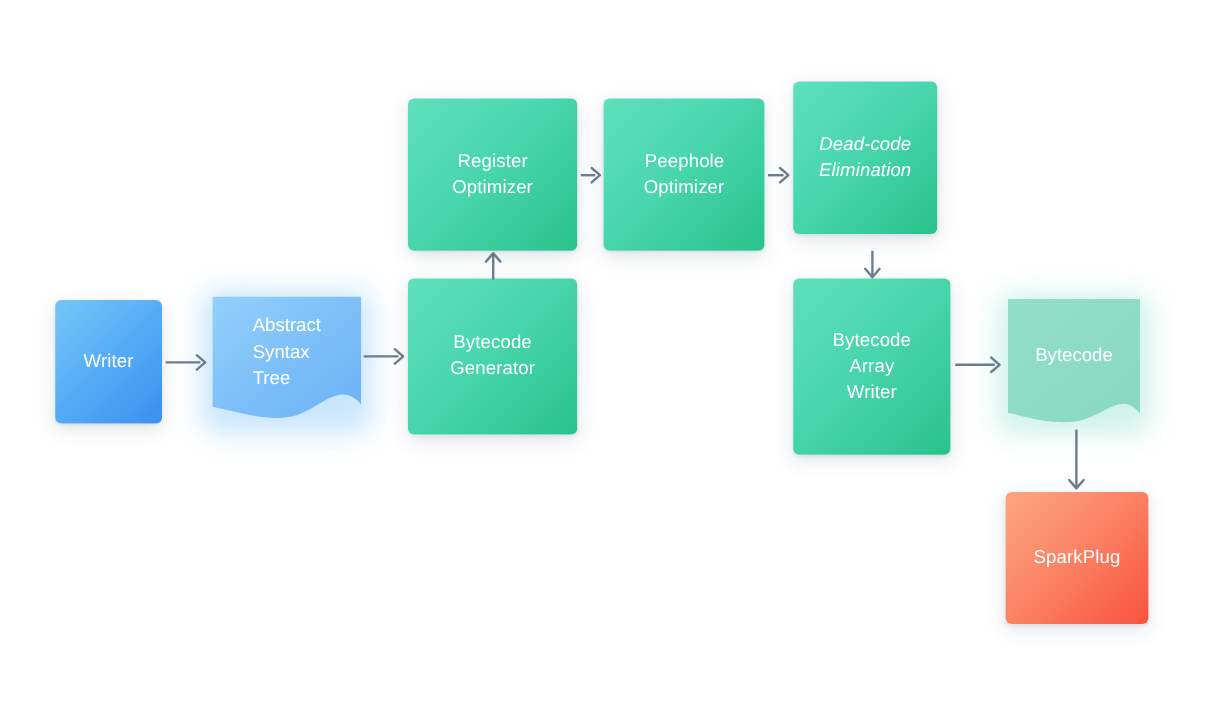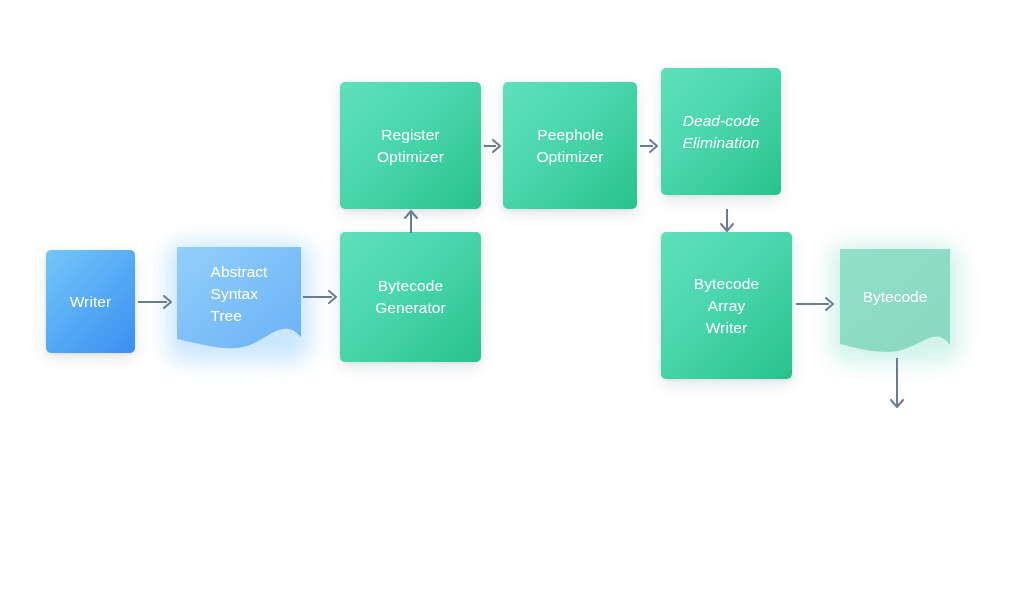--- a/index.html
+++ b/index.html
@@ -128,20 +128,23 @@
           <stop offset="100%" stop-color="#89D8C2"></stop>
         </linearGradient>
       </defs>
       <path d="M0,0 H110 V96 C95,76 82,97 58,102 C40,105 20,100 0,95 Z" fill="url(#gByte)"></path>
     </svg>
     <div class="lbl">
       <span style="display:block; margin-top:-12px;">Bytecode</span>
     </div>
   </div>
 
+  <div class="node box orange" style="left:838px; top:410px; width:119px; height:110px;">
+    <span class="lbl">SparkPlug</span>
+  </div>
 
   <div class="arrow" style="left:138px; top:293px; width:38px; height:18px;">
     <svg viewBox="0 0 38 18">
       <line x1="0" y1="9" x2="29" y2="9" stroke="#6B7C8E" stroke-width="2"></line>
       <polyline points="26,3 33,9 26,15" fill="none" stroke="#6B7C8E" stroke-width="2" stroke-linecap="round" stroke-linejoin="round"></polyline>
     </svg>
   </div>
 
   <div class="arrow" style="left:303px; top:288px; width:38px; height:18px;">
     <svg viewBox="0 0 38 18">

